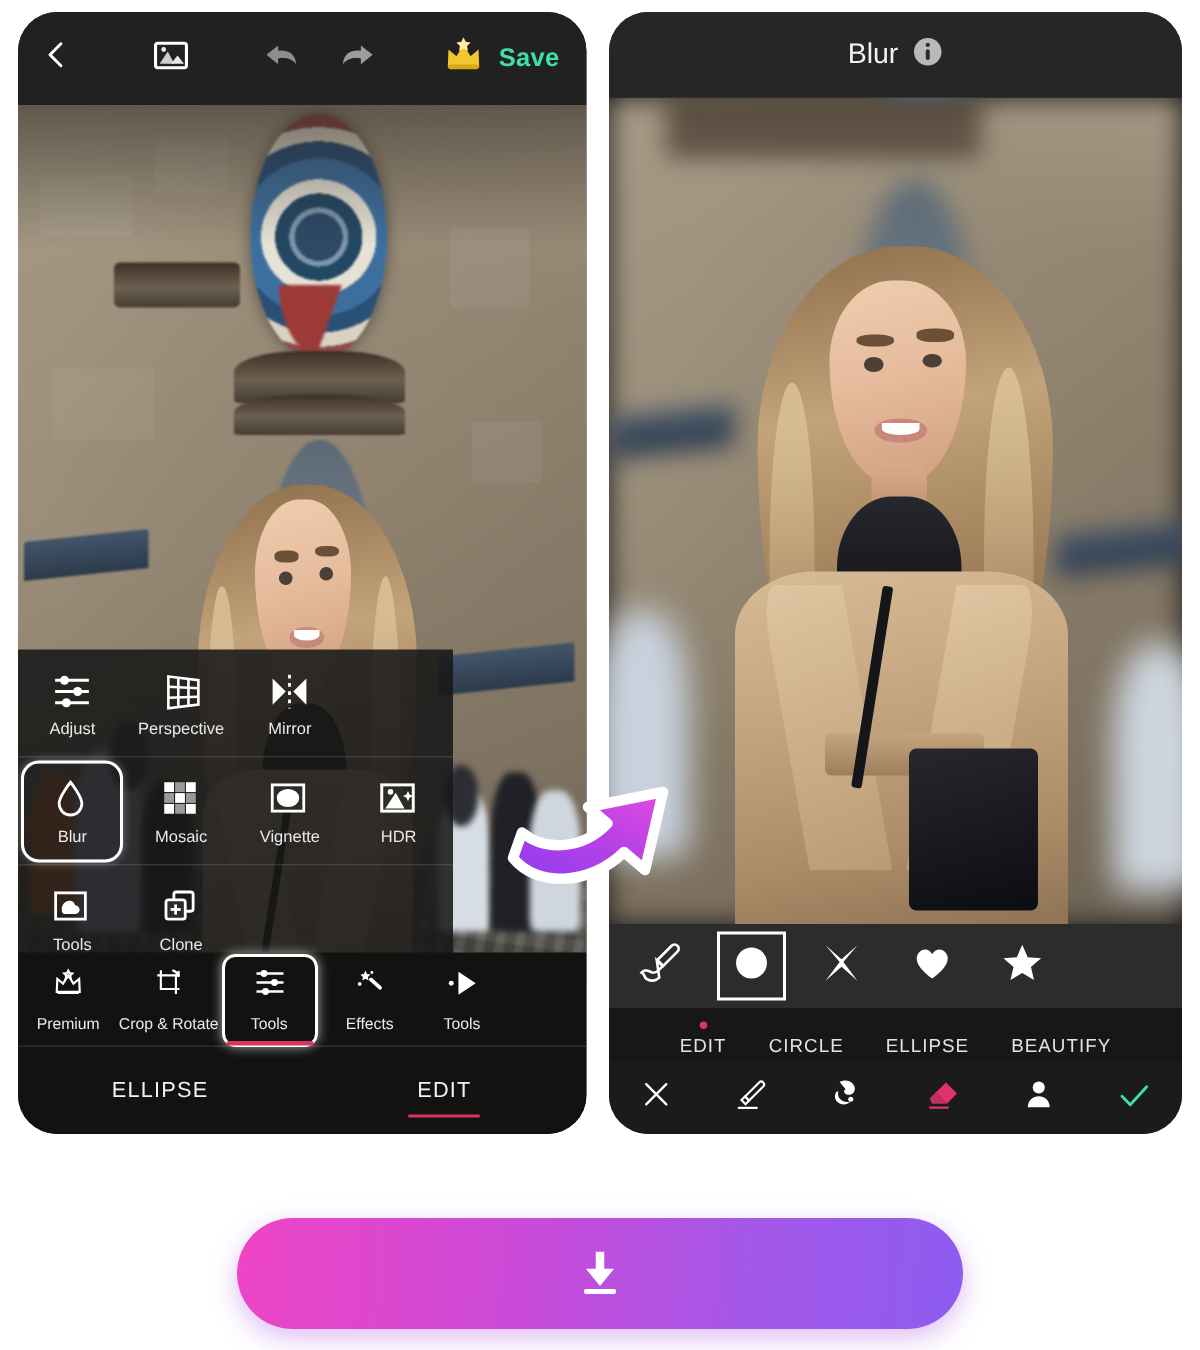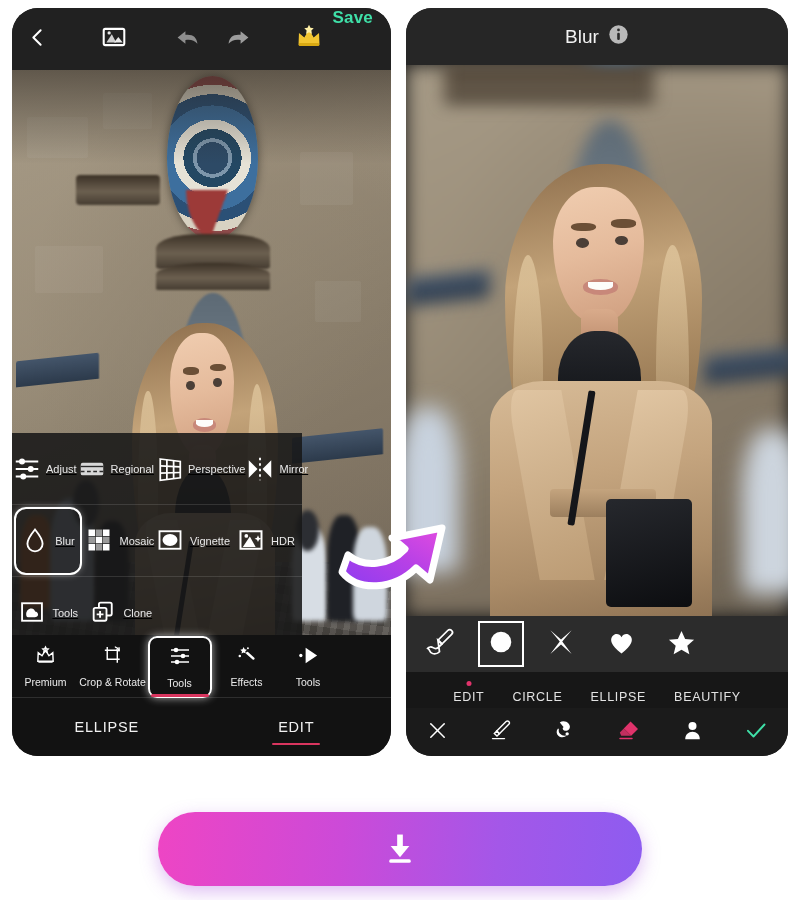--- a/index.html
+++ b/index.html
@@ -18,21 +18,21 @@
     border-radius: 26px;
     overflow: hidden;
   }
   #phone-left  { left: 12px;  top: 8px;  width: 379px; height: 748px; }
   #phone-right { left: 406px; top: 8px;  width: 382px; height: 748px; }
 
   
   .topbar {
     position: absolute; left: 0; top: 0; width: 100%; height: 62px;
     background: #212121;
-    display: flex; 
+    display: flex; align-items: center;
   }
   .tb-item { display: flex; align-items: center; justify-content: center; }
   .tb-back   { width: 58px; height: 62px; }
   .tb-photo  { width: 62px; height: 62px; margin-left: 24px; }
   .tb-undo   { width: 52px; height: 62px; margin-left: 24px; }
   .tb-redo   { width: 52px; height: 62px; margin-left: 6px; }
   .tb-crown  { width: 54px; height: 62px; margin-left: 24px; }
   .tb-save   {
     margin-left: auto; margin-right: 18px;
     color: #3fe0a8; font-size: 17px; font-weight: bold;
@@ -147,24 +147,23 @@
   .bagstrap { position:absolute; background:#15161a; border-radius:2px; transform: rotate(9deg); }
   .bag { position:absolute; background: linear-gradient(165deg,#26282d,#0c0d10); border-radius:5px; }
 
   
   .tools-panel {
     position: absolute; left: 0; top: 425px; width: 290px; height: 215px;
     background: rgba(24,24,24,.88);
   }
   .tools-grid { display: grid; grid-template-columns: repeat(4, 1fr); }
   .tool-cell {
-    height: 71px; display: flex; 
+    height: 71px; display: flex; flex-direction: column;
     align-items: center; justify-content: center; gap: 4px;
     position: relative;
-    text-decoration: underline;
   }
   .tool-cell .lbl { font-size: 11px; color: #e9e9e9; }
   .tools-row { border-bottom: 1px solid rgba(255,255,255,.12); }
   .tool-sel {
     outline: 2.5px solid #ffffff; border-radius: 10px;
     box-shadow: 0 0 8px rgba(255,255,255,.6);
     width: 64px; height: 64px; position:absolute; left: 50%;
     transform: translateX(-50%); top: 4px;
   }
   .tool-icon { width: 30px; height: 30px; display:block; }
@@ -323,30 +322,20 @@
             <svg viewBox="0 0 24 24" width="30" height="30" fill="none" stroke="#fff" stroke-width="1.6">
               <line x1="3" y1="6" x2="21" y2="6"></line>
                 <line x1="3" y1="12" x2="21" y2="12"></line>
                 <line x1="3" y1="18" x2="21" y2="18"></line>
               <circle cx="8" cy="6" r="2.4" fill="#fff" stroke="none"></circle>
               <circle cx="15" cy="12" r="2.4" fill="#fff" stroke="none"></circle>
               <circle cx="9" cy="18" r="2.4" fill="#fff" stroke="none"></circle>
             </svg>
           </span>
           <span class="lbl">Adjust</span>
-        </div>
-        <div class="tool-cell">
-          <span class="tool-icon">
-            <svg viewBox="0 0 24 24" width="30" height="30">
-              <rect x="3" y="7" width="18" height="10" rx="1.5" fill="#d8d8d8"></rect>
-              <line x1="3" y1="10" x2="21" y2="10" stroke="#2b2b2b" stroke-width="1.1"></line>
-              <line x1="3" y1="14" x2="21" y2="14" stroke="#2b2b2b" stroke-width="1.1" stroke-dasharray="3 2"></line>
-            </svg>
-          </span>
-          <span class="lbl">Regional</span>
         </div>
         <div class="tool-cell">
           <span class="tool-icon">
             <svg viewBox="0 0 24 24" width="30" height="30" fill="none" stroke="#fff" stroke-width="1.4">
               <path d="M5 4 L21 6 L21 19 L5 21 Z"></path>
               <line x1="5" y1="9.5" x2="21" y2="10.3"></line>
                 <line x1="5" y1="15.3" x2="21" y2="14.8"></line>
               <line x1="10.3" y1="4.6" x2="10.3" y2="20.4"></line>
                 <line x1="15.7" y1="5.2" x2="15.7" y2="19.8"></line>
             </svg>

